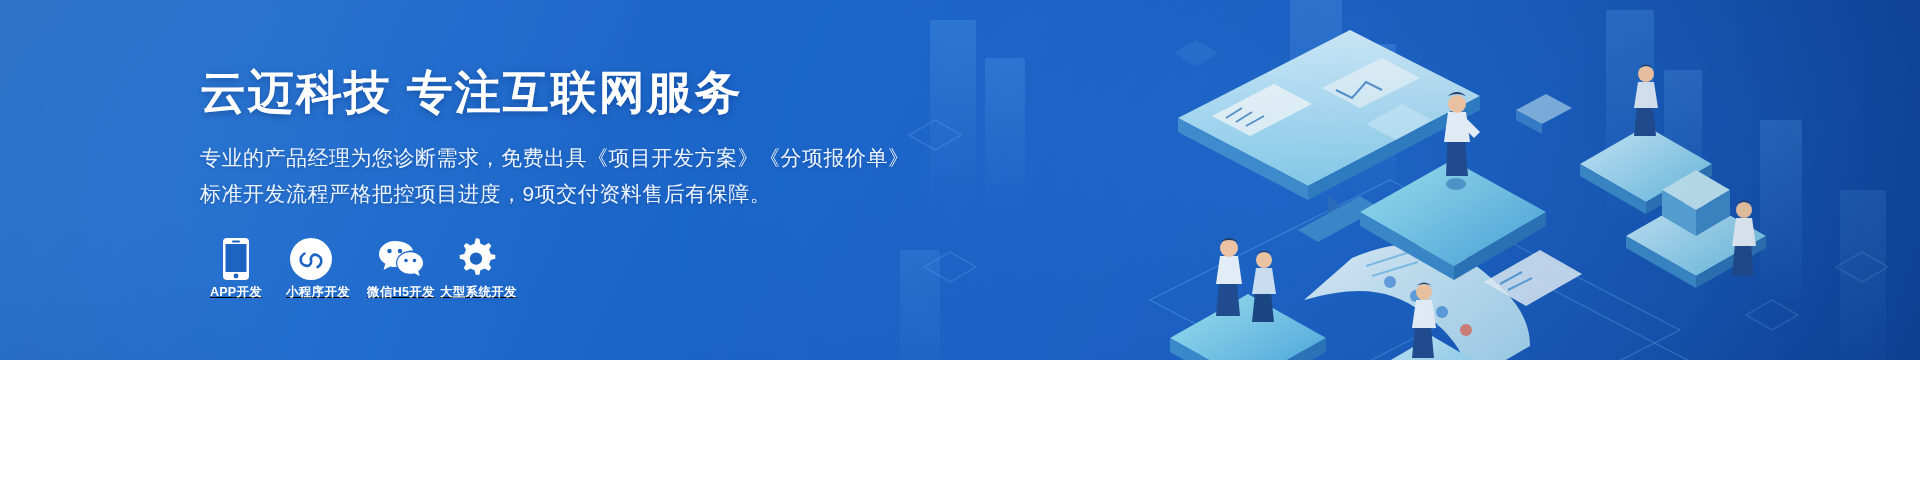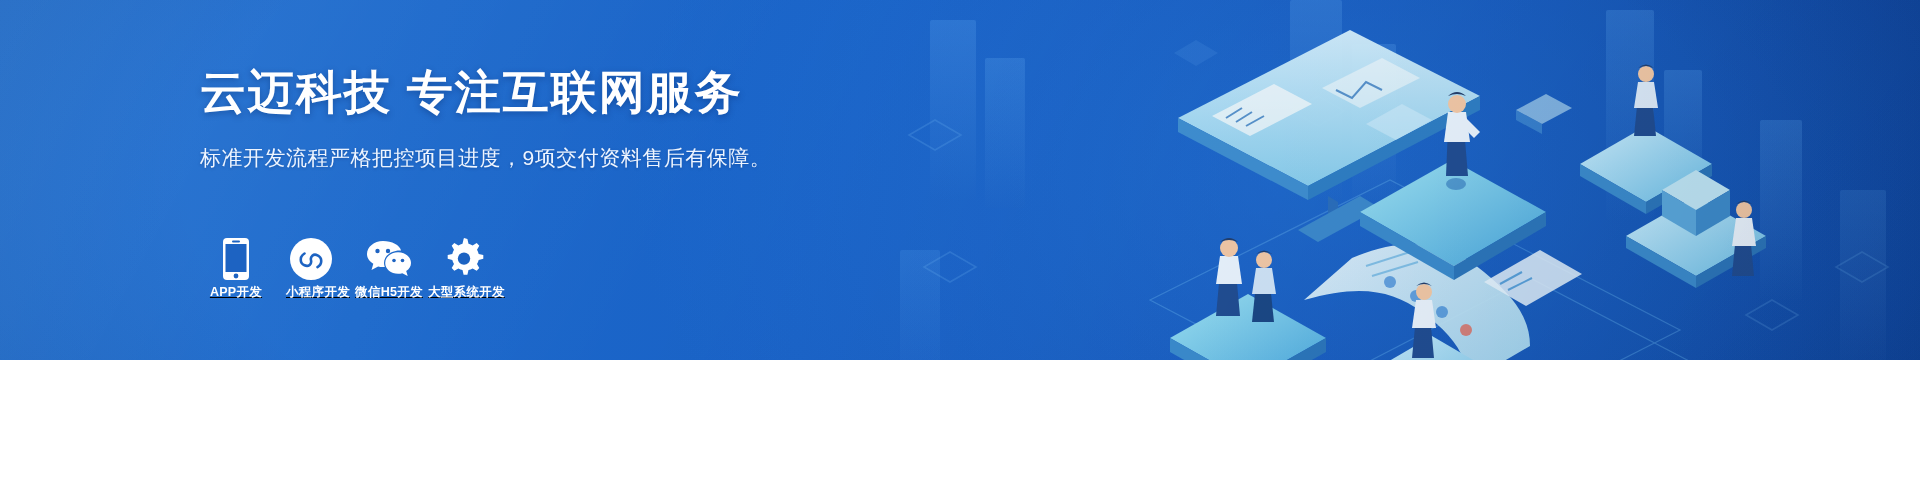--- a/index.html
+++ b/index.html
@@ -87,21 +87,21 @@
   .service .glyph svg { display: block; }
   .service .label {
     margin-top: 11px;
     font-size: 12.5px;
     color: #ffffff;
     letter-spacing: 0.3px;
     white-space: nowrap;
     font-weight: bold;
   }
   .service:nth-child(2) { width: 78px; text-align: right; }
-  .service:nth-child(3) { width: 78px; }
+  .service:nth-child(3) { width: 78px; margin-left: 12px; }
   .service:nth-child(4) { width: 72px; }
   .service:nth-child(5) { width: 96px; }
 
   
   .illustration {
     position: absolute;
     right: 0; top: 0;
     width: 860px; height: 500px;
   }
   .illustration svg { display:block; }
@@ -286,20 +286,21 @@
       </g>
     </svg>
   </div>
 
   <div class="sheen"></div>
   <div class="vignette"></div>
 
   <div class="content">
     <h1 class="headline">云迈科技 专注互联网服务</h1>
     <div class="sub">
+      <span class="line">专业的产品经理为您诊断需求，免费出具《项目开发方案》《分项报价单》</span>
       <span class="line">标准开发流程严格把控项目进度，9项交付资料售后有保障。</span>
     </div>
   </div>
 
   <div class="services">
 
     <div class="service">
       <span class="glyph">
         <svg width="26" height="42" viewBox="0 0 26 42">
           <rect x="0" y="0" width="26" height="42" rx="4" ry="4" fill="#ffffff"></rect>

